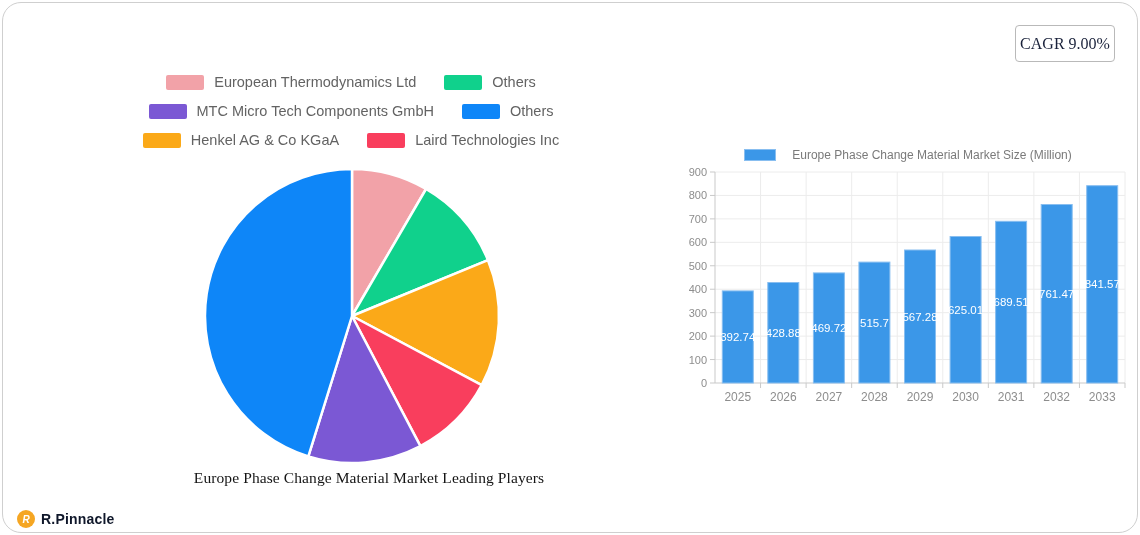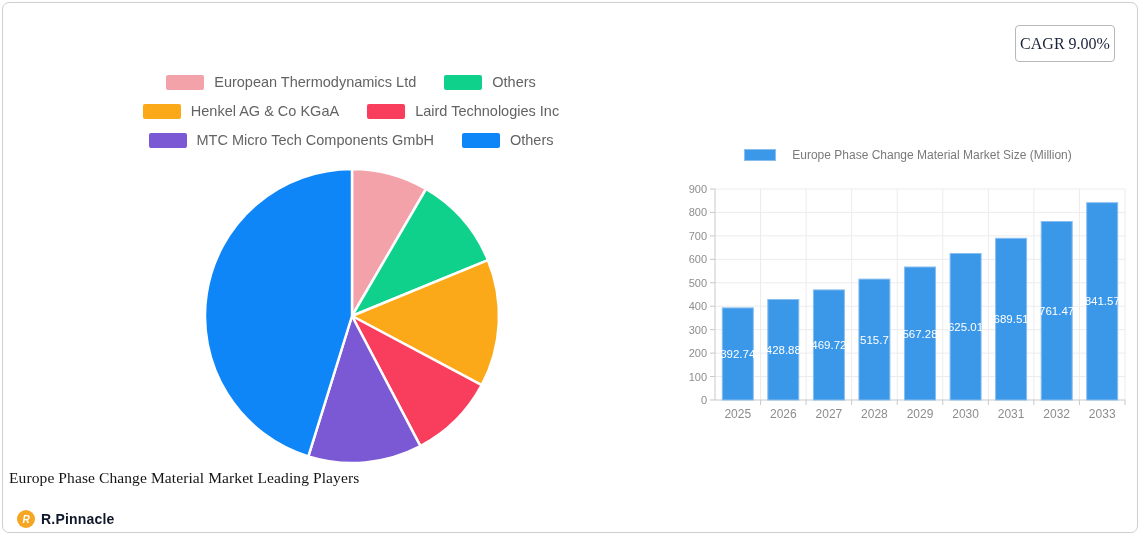--- a/index.html
+++ b/index.html
@@ -3,21 +3,21 @@
 <meta charset="utf-8">
 <style>
   * { margin: 0; padding: 0; box-sizing: border-box; }
   html, body { background: #fff; }
   body {
     font-family: "Liberation Sans", sans-serif;
     width: 1140px; height: 535px; position: relative;
   }
   .frame {
     position: absolute; left: 2px; top: 2px; width: 1136px; height: 531px;
-    border: 1px solid #cfcfcf; border-radius: 7px; background: #ffffff; padding-left: 20px;
+    border: 1px solid #cfcfcf; border-radius: 19px; background: #ffffff; padding-left: 20px;
   }
 
   
   .cagr-badge {
     position: absolute; top: 22px; right: 22px;
     width: 100px; height: 37px;
     border: 1px solid #b9b9b9; border-radius: 4px;
     display: flex; align-items: center; justify-content: center;
     font-family: "Liberation Serif", serif; font-size: 16px; color: #19213a;
     background: #fff;
@@ -29,30 +29,30 @@
     display: flex; flex-direction: column; align-items: center; row-gap: 13px;
   }
   .legend-row { display: flex; column-gap: 28px; }
   .legend-item { display: flex; align-items: center; column-gap: 10px; cursor: pointer; }
   .legend-swatch { width: 38px; height: 15px; border-radius: 2px; flex: 0 0 auto; }
   .legend-label { font-size: 14.5px; color: #636363; white-space: nowrap; }
 
   
   .pie-wrap { position: absolute; left: 199px; top: 163px; width: 300px; height: 300px; }
   .pie-title {
-    position: absolute; left: 6px; top: 466px; width: 700px;
-    text-align: left; font-family: "Liberation Serif", serif;
+    position: absolute; left: 16px; top: 466px; width: 700px;
+    text-align: center; font-family: "Liberation Serif", serif;
     font-size: 15.5px; color: #141414; letter-spacing: 0.1px;
   }
 
   
   .bar-chart { position: absolute; left: 685px; top: 144px; width: 440px; height: 262px; }
   .bar-legend {
     display: flex; align-items: center; justify-content: center; column-gap: 16px;
-    height: 16px; margin-bottom: 17px; cursor: pointer;
+    height: 16px; margin-bottom: 0; cursor: pointer;
   }
   .bar-legend .swatch { width: 32px; height: 12px; background: #3b97e8; border: 1px solid #88bef0; }
   .bar-legend .label { font-size: 12px; color: #7a7a7a; white-space: nowrap; }
 
   
   .brand { position: absolute; left: 14px; top: 507px; display: flex; align-items: center; column-gap: 6px; }
   .brand-icon {
     width: 18px; height: 18px; border-radius: 50%; background: #f5a623;
     display: flex; align-items: center; justify-content: center;
     color: #ffffff; font-size: 10px; font-weight: bold; font-style: italic;
@@ -76,36 +76,36 @@
           <span class="legend-swatch" style="background: rgb(242, 162, 168);"></span>
           <span class="legend-label">European Thermodynamics Ltd</span>
         </div>
         <div class="legend-item">
           <span class="legend-swatch" style="background: rgb(16, 209, 140);"></span>
           <span class="legend-label">Others</span>
         </div>
       </div>
       <div class="legend-row">
         <div class="legend-item">
+          <span class="legend-swatch" style="background: rgb(123, 88, 212);"></span>
+          <span class="legend-label">MTC Micro Tech Components GmbH</span>
+        </div>
+        <div class="legend-item">
+          <span class="legend-swatch" style="background: rgb(14, 134, 248);"></span>
+          <span class="legend-label">Others</span>
+        </div>
+      </div>
+      <div class="legend-row">
+        <div class="legend-item">
           <span class="legend-swatch" style="background: rgb(251, 169, 24);"></span>
           <span class="legend-label">Henkel AG &amp; Co KGaA</span>
         </div>
         <div class="legend-item">
           <span class="legend-swatch" style="background: rgb(249, 62, 93);"></span>
           <span class="legend-label">Laird Technologies Inc</span>
-        </div>
-      </div>
-      <div class="legend-row">
-        <div class="legend-item">
-          <span class="legend-swatch" style="background: rgb(123, 88, 212);"></span>
-          <span class="legend-label">MTC Micro Tech Components GmbH</span>
-        </div>
-        <div class="legend-item">
-          <span class="legend-swatch" style="background: rgb(14, 134, 248);"></span>
-          <span class="legend-label">Others</span>
         </div>
       </div>
     </div>
 
   <div class="pie-wrap">
     <svg id="pie-svg" width="300" height="300" viewBox="0 0 300 300">
         <path d="M 150 150 L 150.00 3.00 A 147 147 0 0 1 224.03 23.00 Z" fill="#F2A2A8" stroke="#ffffff" stroke-width="2.5" stroke-linejoin="round"></path>
         <path d="M 150 150 L 224.03 23.00 A 147 147 0 0 1 285.99 94.17 Z" fill="#10D18C" stroke="#ffffff" stroke-width="2.5" stroke-linejoin="round"></path>
         <path d="M 150 150 L 285.99 94.17 A 147 147 0 0 1 279.70 219.19 Z" fill="#FBA918" stroke="#ffffff" stroke-width="2.5" stroke-linejoin="round"></path>
         <path d="M 150 150 L 279.70 219.19 A 147 147 0 0 1 218.38 280.13 Z" fill="#F93E5D" stroke="#ffffff" stroke-width="2.5" stroke-linejoin="round"></path>

